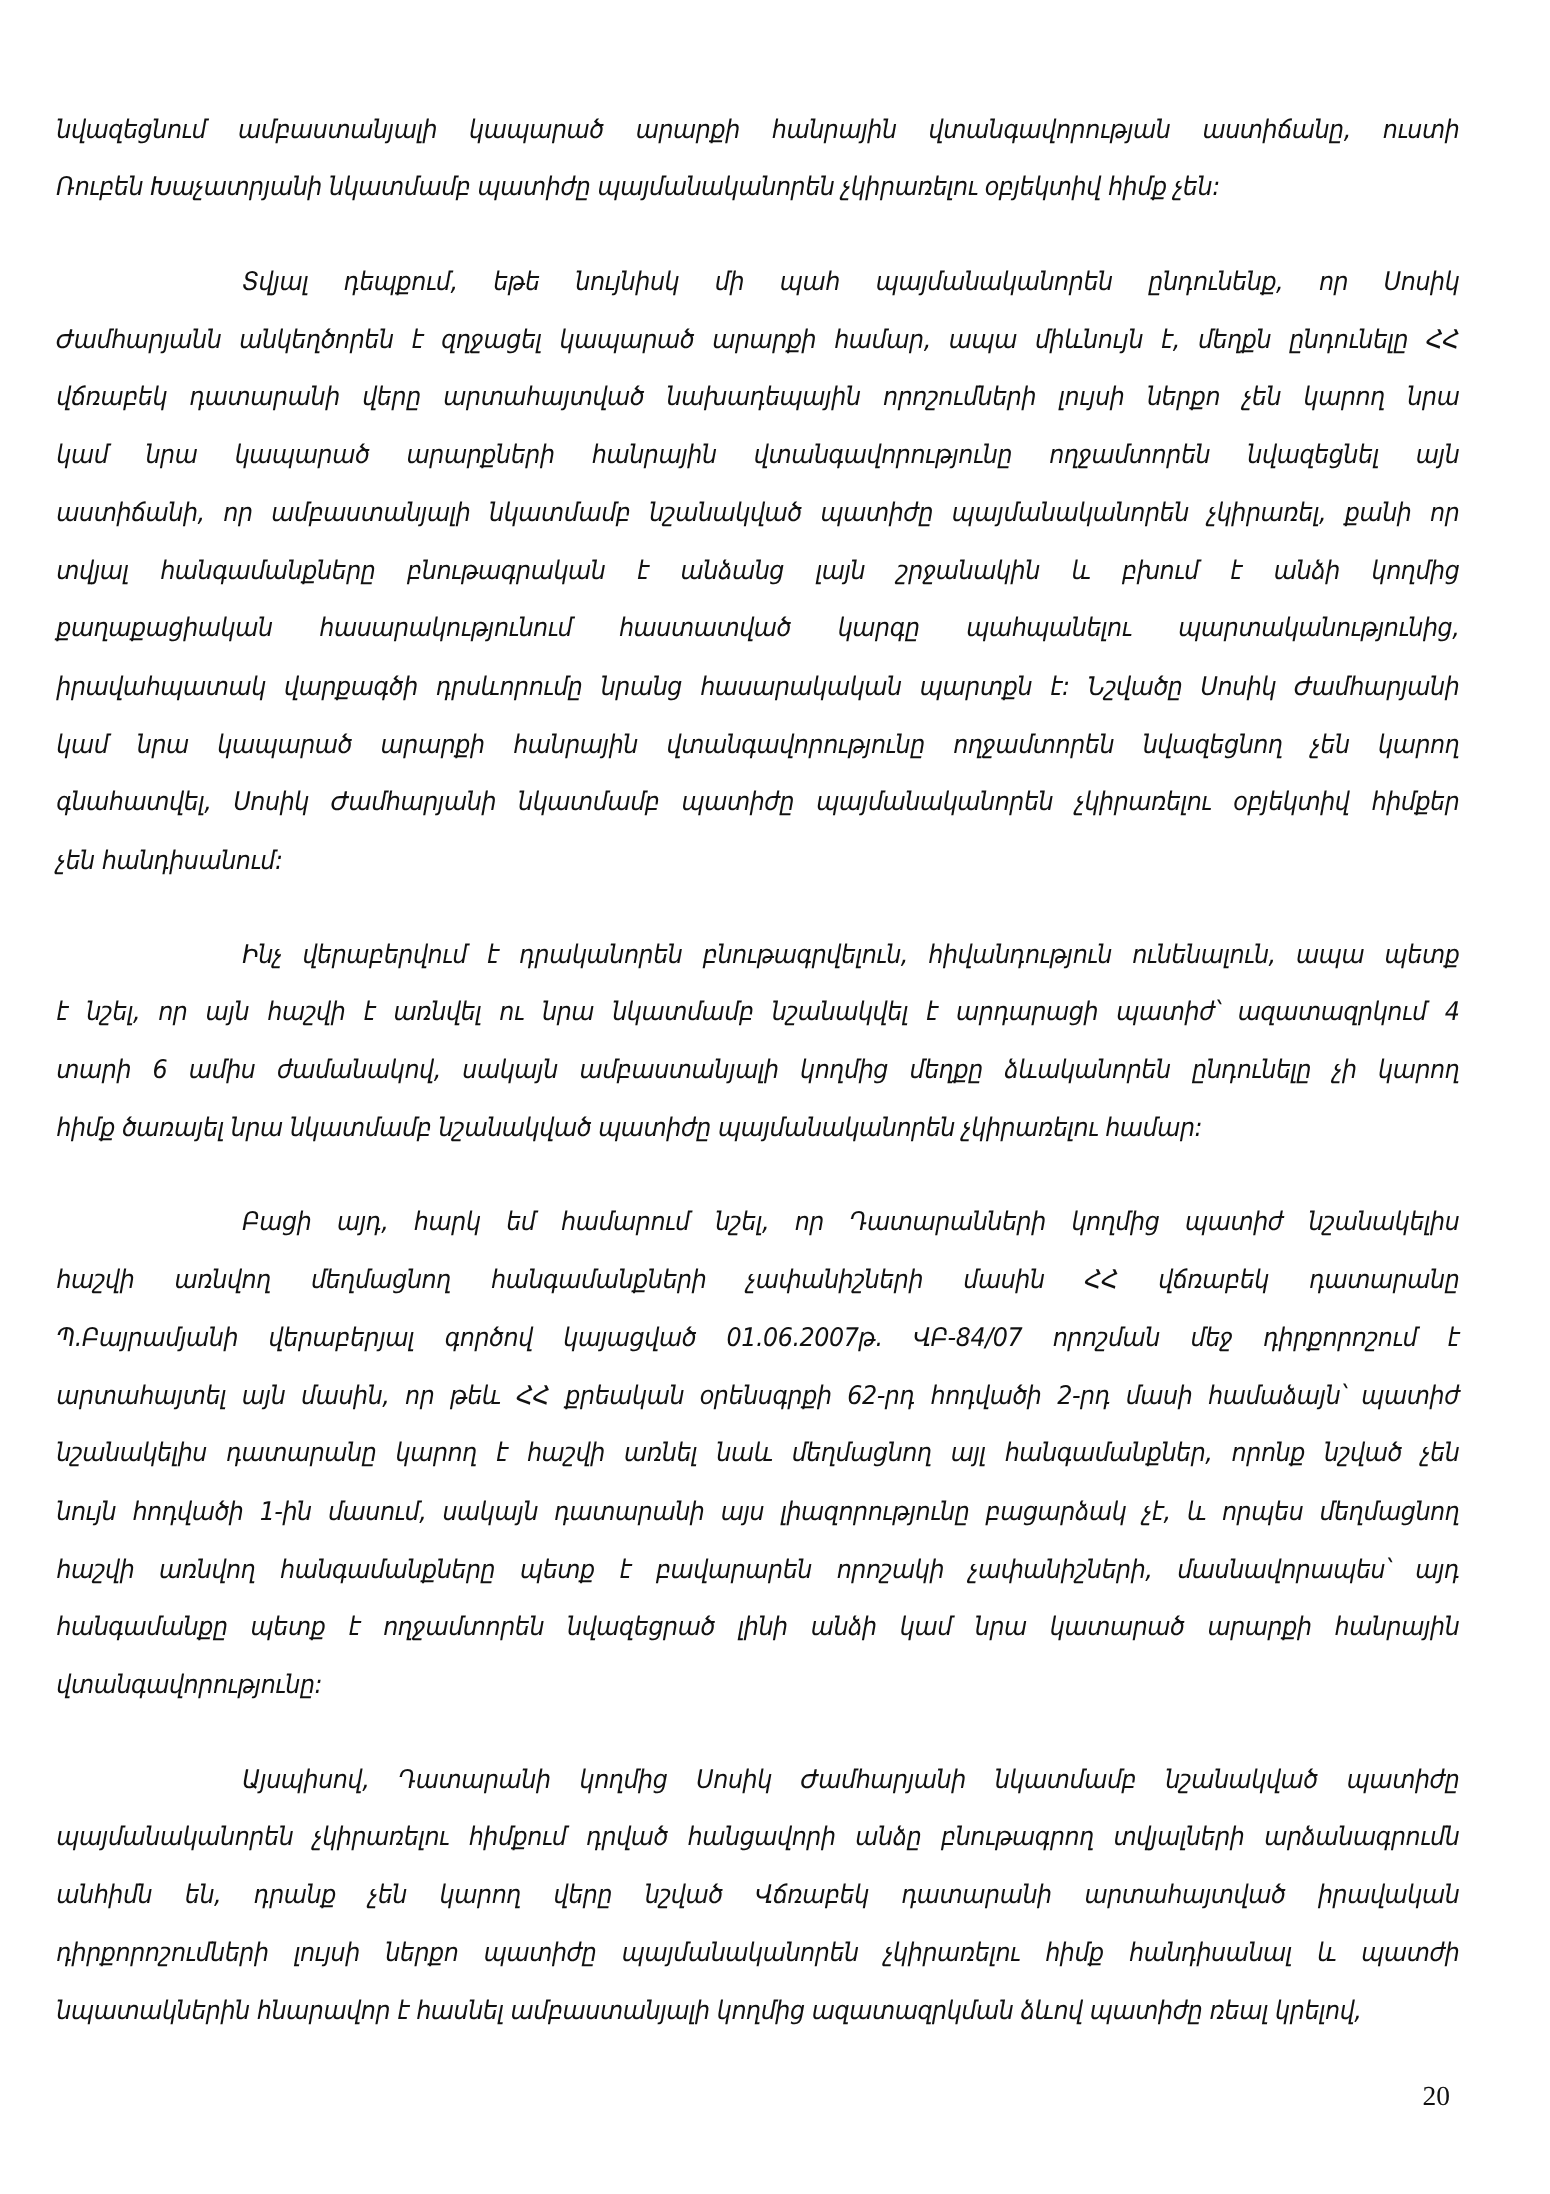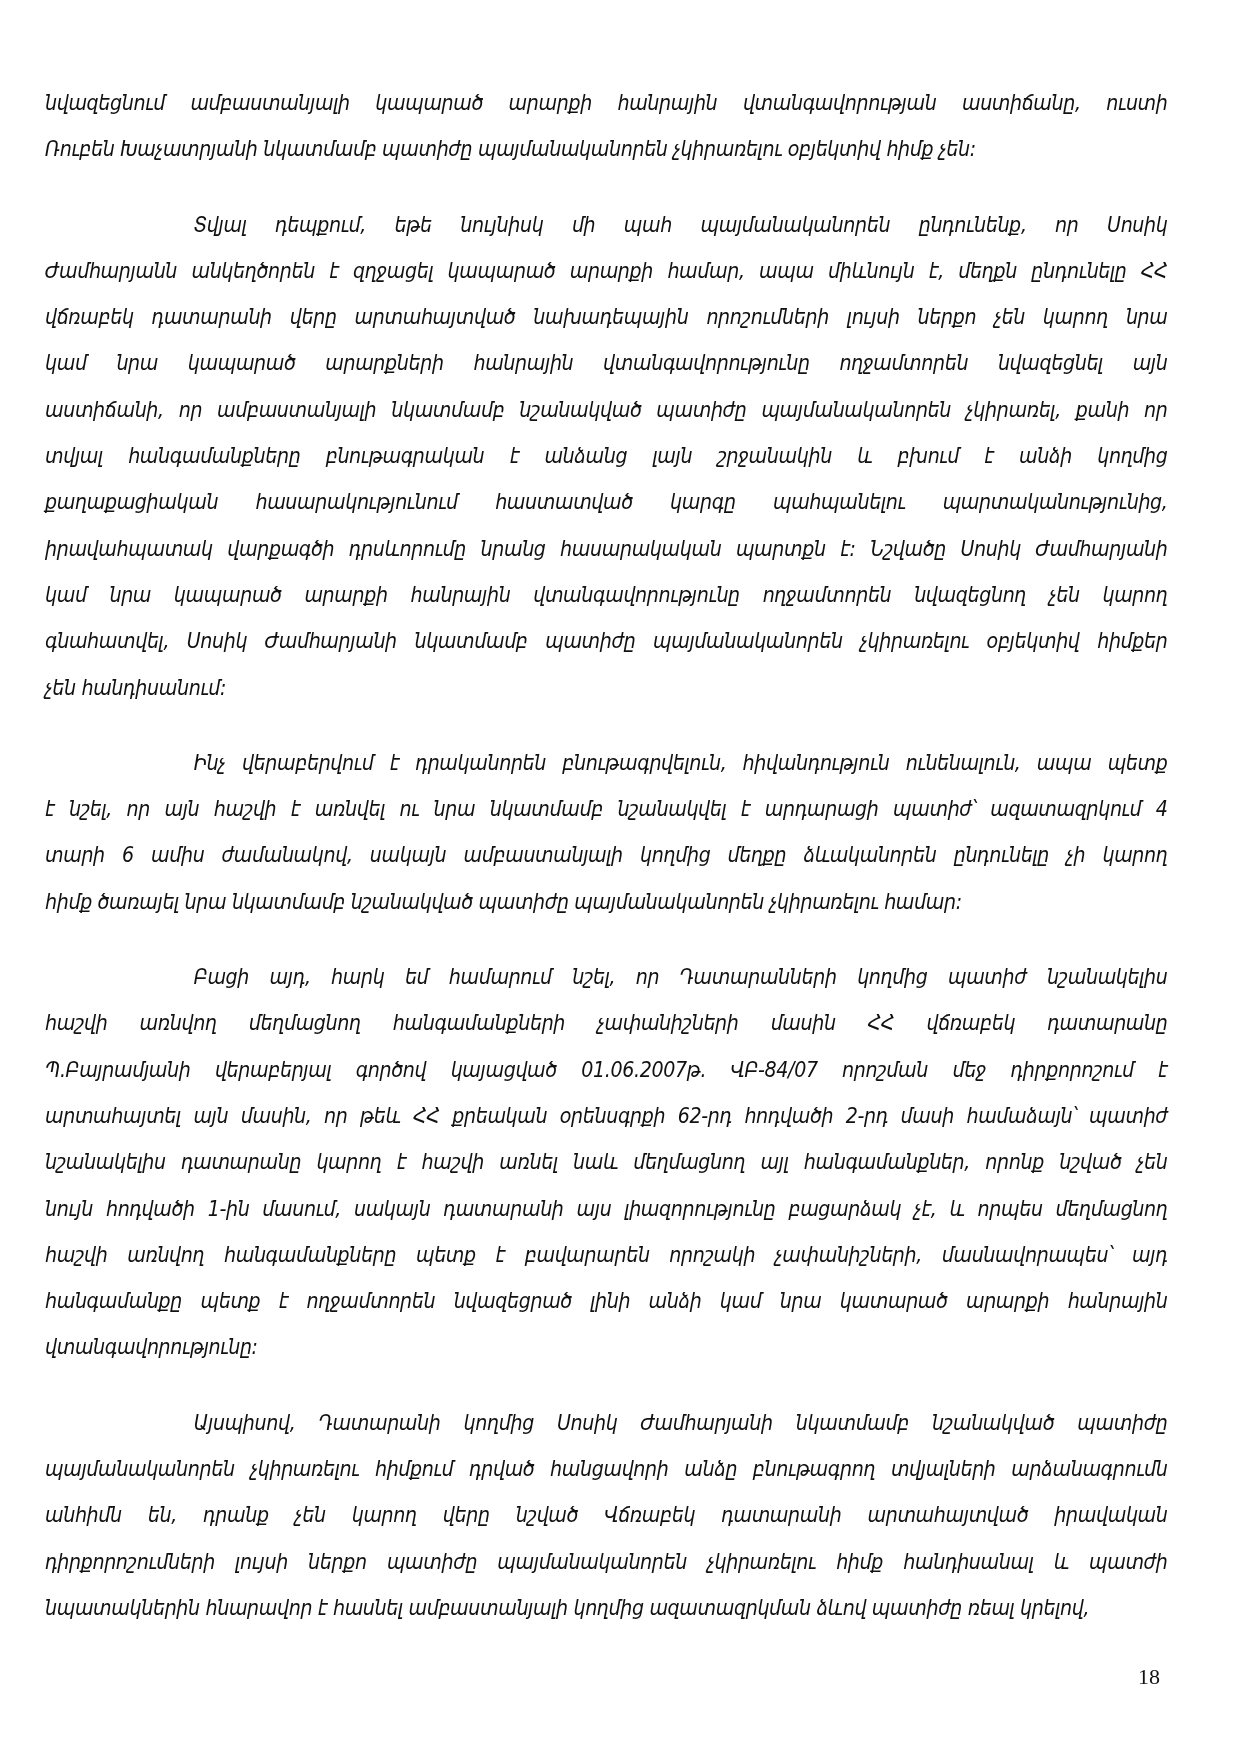--- a/index.html
+++ b/index.html
@@ -61,13 +61,13 @@
       <span class="line last">վտանգավորությունը:</span>
     </div>
     <div class="para">
       <span class="line first">Այսպիսով, Դատարանի կողմից Սոսիկ Ժամհարյանի նկատմամբ նշանակված պատիժը</span>
       <span class="line">պայմանականորեն չկիրառելու հիմքում դրված հանցավորի անձը բնութագրող տվյալների արձանագրումն</span>
       <span class="line">անհիմն են, դրանք չեն կարող վերը նշված Վճռաբեկ դատարանի արտահայտված իրավական</span>
       <span class="line">դիրքորոշումների լույսի ներքո պատիժը պայմանականորեն չկիրառելու հիմք հանդիսանալ և պատժի</span>
       <span class="line last">նպատակներին հնարավոր է հասնել ամբաստանյալի կողմից ազատազրկման ձևով պատիժը ռեալ կրելով,</span>
     </div>
   </div>
-<div class="pagenum">18</div>
+<div class="pagenum">20</div>
 
 </body></html>

